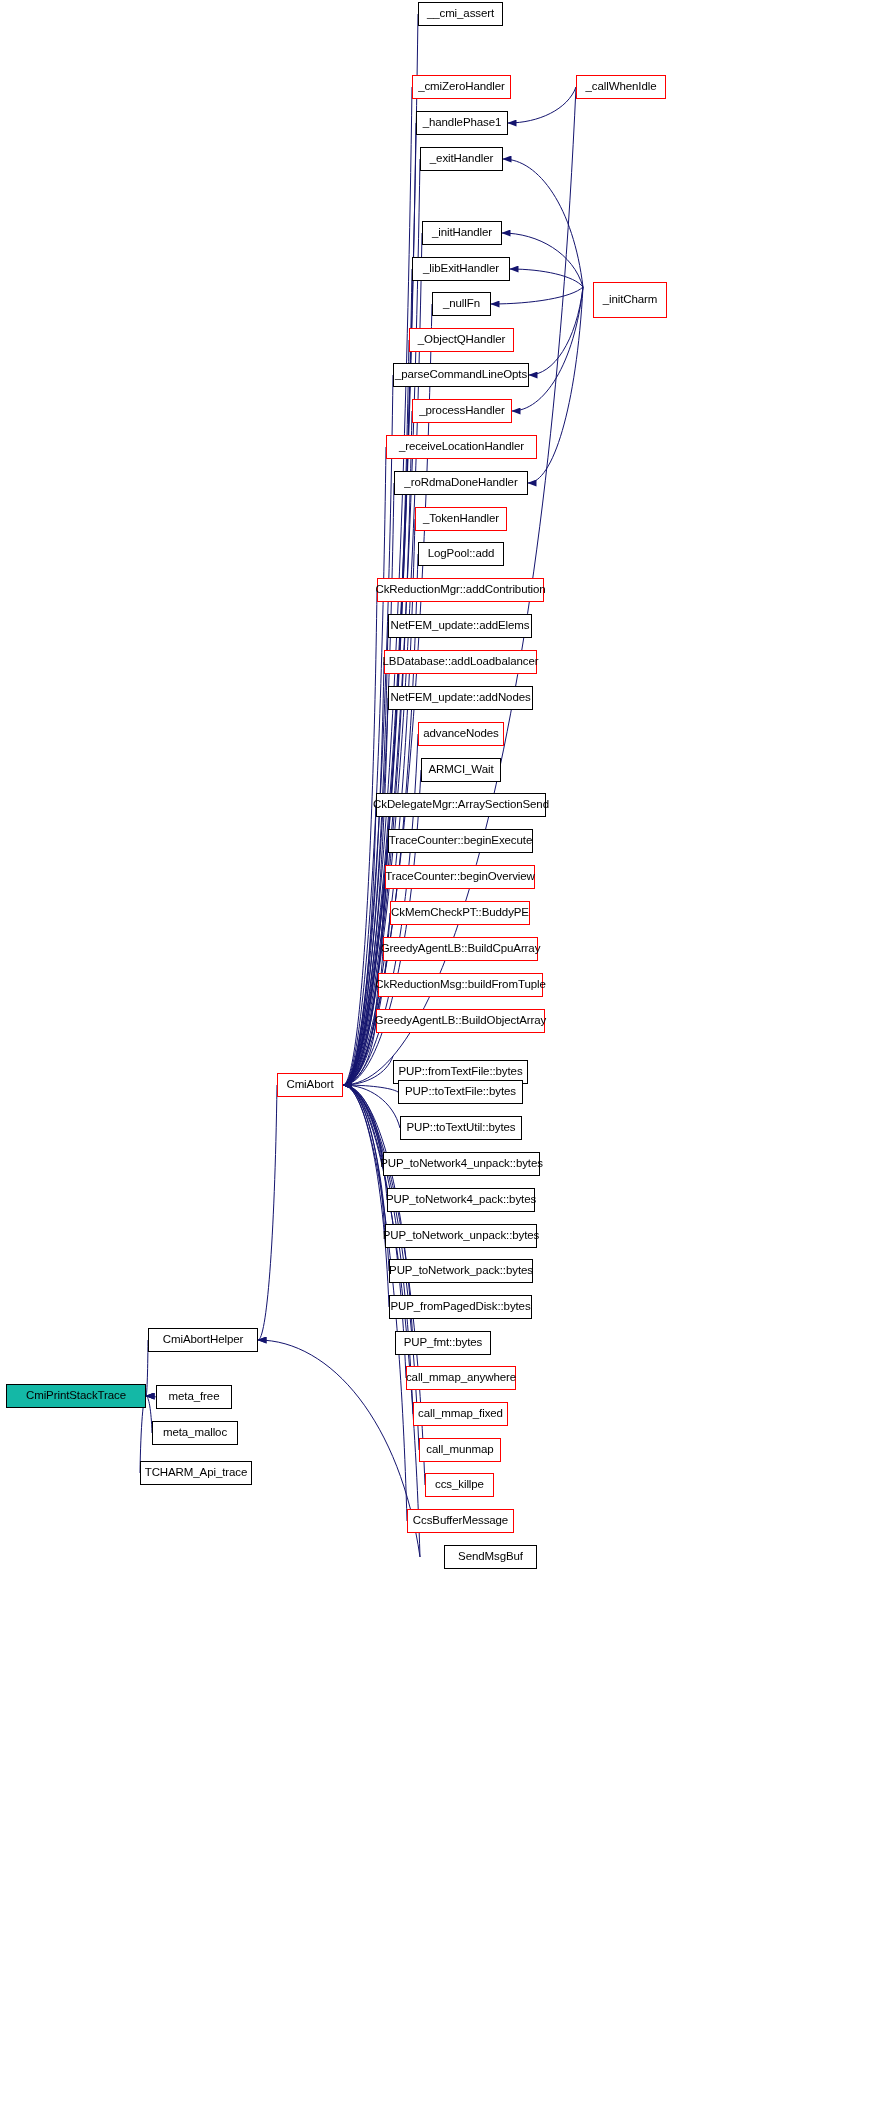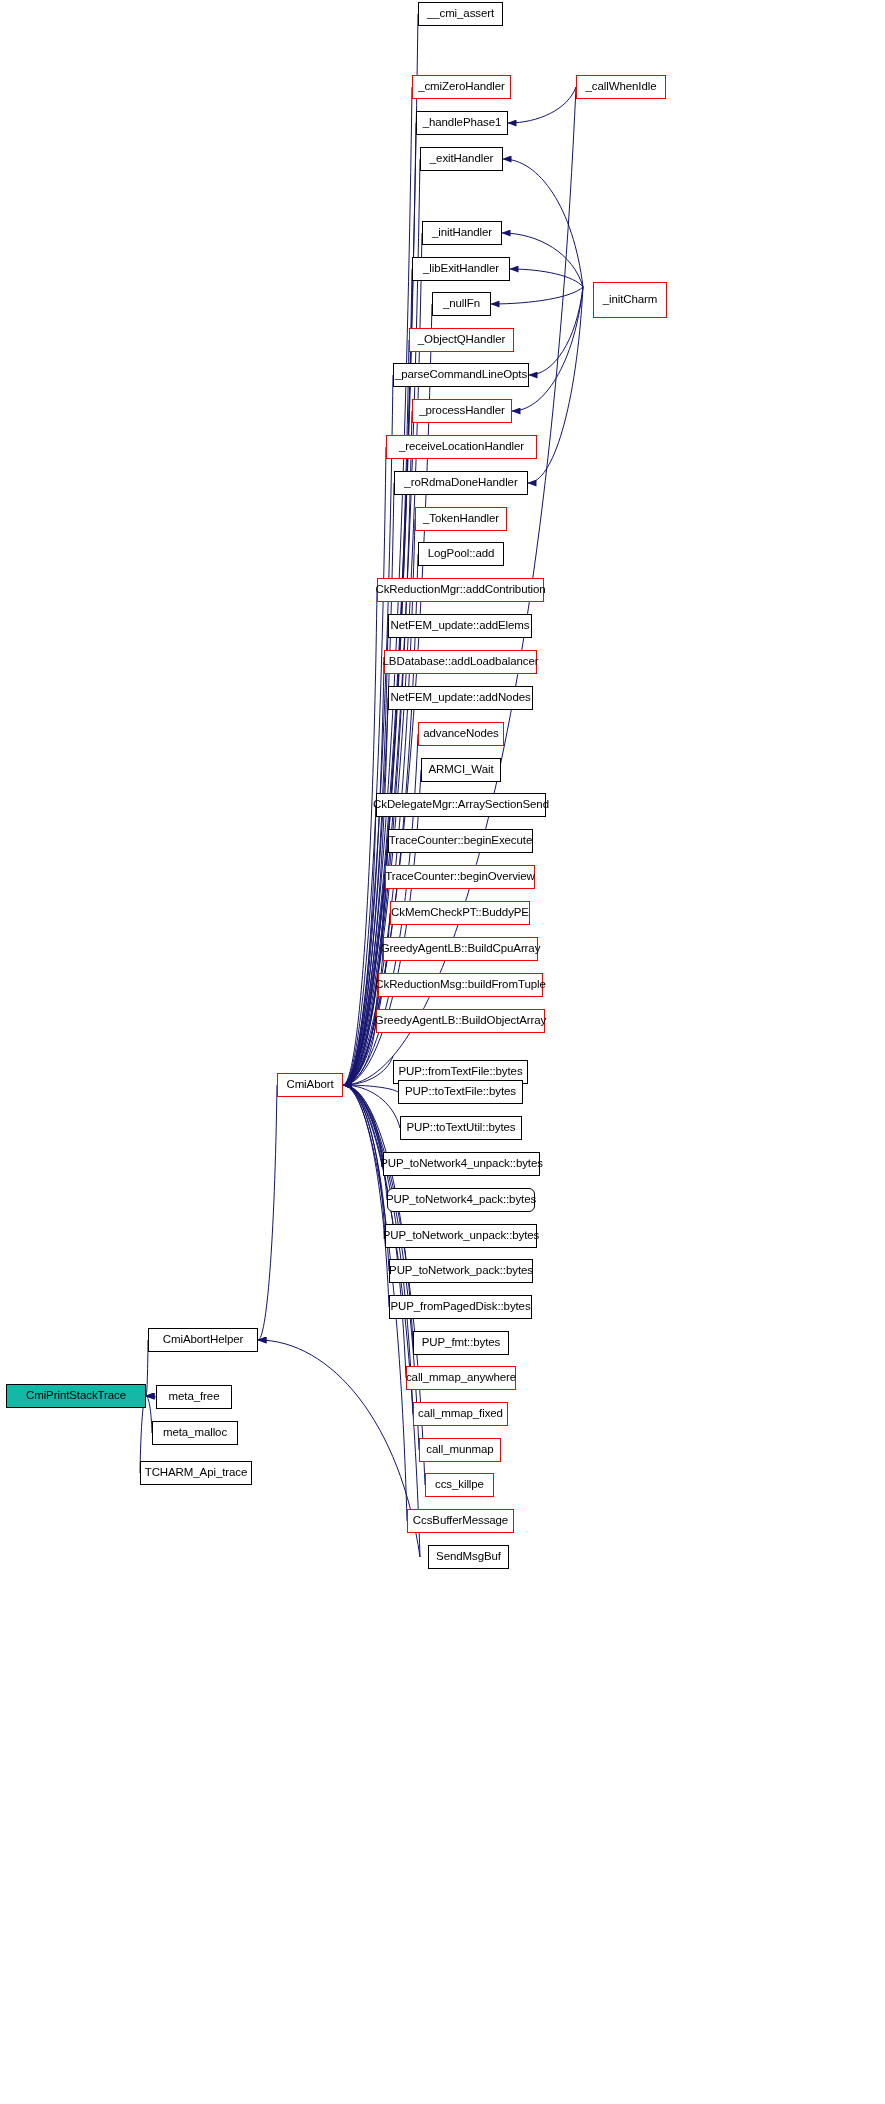--- a/index.html
+++ b/index.html
@@ -238,47 +238,47 @@
       </div>
       <div class="node" style="left: 398px; top: 1080px; width: 125px; height: 24px;">
         <span class="node-label">PUP::toTextFile::bytes</span>
       </div>
       <div class="node" style="left: 400px; top: 1116px; width: 122px; height: 24px;">
         <span class="node-label">PUP::toTextUtil::bytes</span>
       </div>
       <div class="node" style="left: 383px; top: 1152px; width: 157px; height: 24px;">
         <span class="node-label">PUP_toNetwork4_unpack::bytes</span>
       </div>
-      <div class="node" style="left: 387px; top: 1188px; width: 148px; height: 24px; border-radius: 6px;">
+      <div class="node" style="left: 387px; top: 1188px; width: 148px; height: 24px;">
         <span class="node-label">PUP_toNetwork4_pack::bytes</span>
       </div>
       <div class="node" style="left: 385px; top: 1224px; width: 152px; height: 24px;">
         <span class="node-label">PUP_toNetwork_unpack::bytes</span>
       </div>
       <div class="node" style="left: 389px; top: 1259px; width: 144px; height: 24px;">
         <span class="node-label">PUP_toNetwork_pack::bytes</span>
       </div>
       <div class="node" style="left: 389px; top: 1295px; width: 143px; height: 24px;">
         <span class="node-label">PUP_fromPagedDisk::bytes</span>
       </div>
-      <div class="node" style="left: 413px; top: 1331px; width: 96px; height: 24px;">
+      <div class="node" style="left: 395px; top: 1331px; width: 96px; height: 24px;">
         <span class="node-label">PUP_fmt::bytes</span>
       </div>
       <div class="node red" style="left: 406px; top: 1366px; width: 110px; height: 24px;">
         <span class="node-label">call_mmap_anywhere</span>
       </div>
       <div class="node red" style="left: 413px; top: 1402px; width: 95px; height: 24px;">
         <span class="node-label">call_mmap_fixed</span>
       </div>
       <div class="node red" style="left: 419px; top: 1438px; width: 82px; height: 24px;">
         <span class="node-label">call_munmap</span>
       </div>
       <div class="node red" style="left: 425px; top: 1473px; width: 69px; height: 24px;">
         <span class="node-label">ccs_killpe</span>
       </div>
       <div class="node red" style="left: 407px; top: 1509px; width: 107px; height: 24px;">
         <span class="node-label">CcsBufferMessage</span>
       </div>
-      <div class="node" style="left: 428px; top: 1545px; width: 81px; height: 24px;">
+      <div class="node" style="left: 444px; top: 1545px; width: 93px; height: 24px;">
         <span class="node-label">SendMsgBuf</span>
       </div>
     </div>
 </div>
 
 </body></html>

